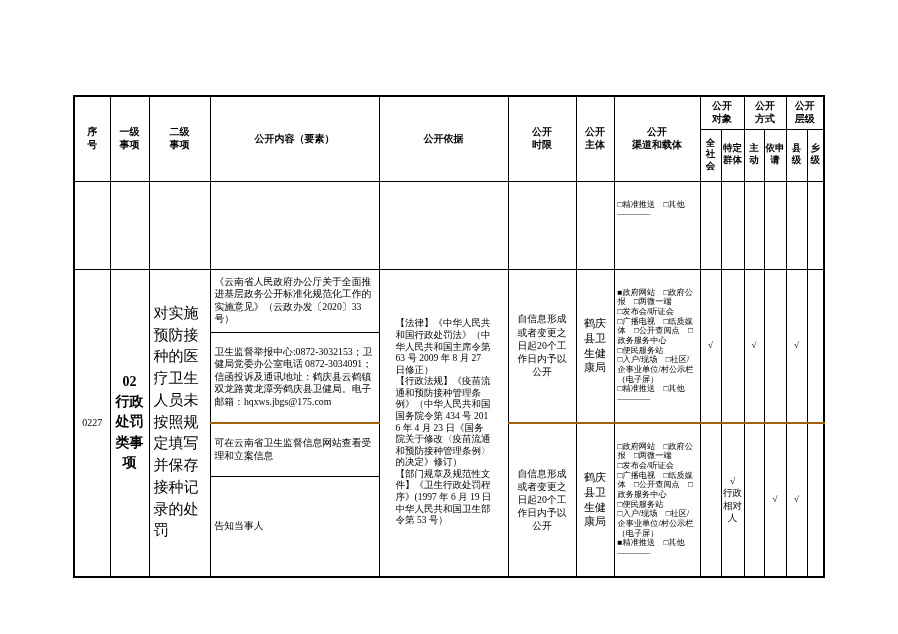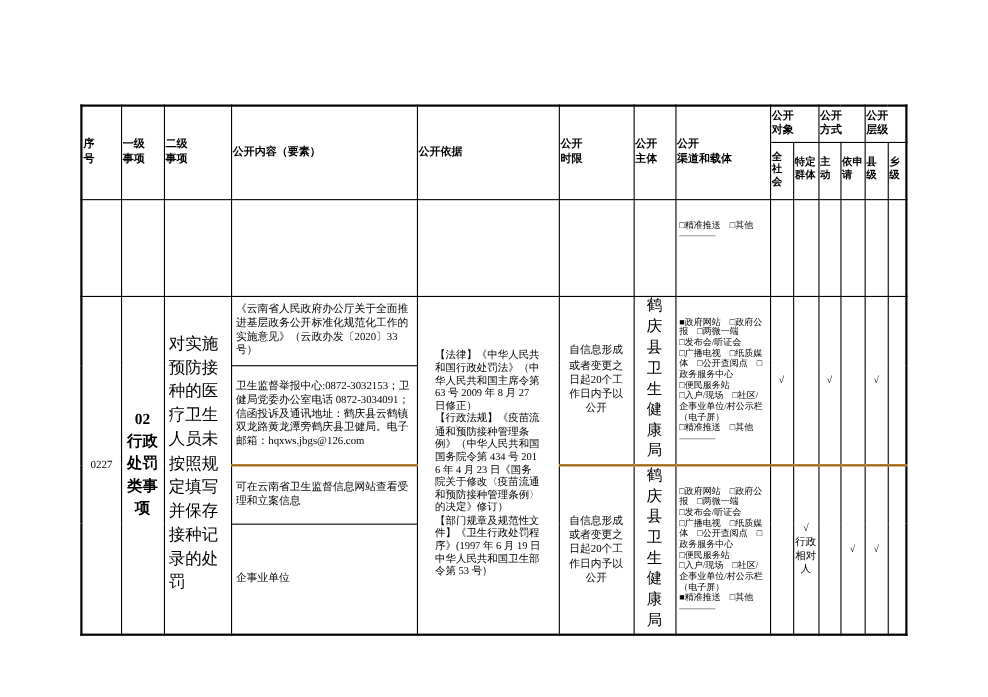--- a/index.html
+++ b/index.html
@@ -21,21 +21,21 @@
   }
   .catalog td, .catalog th {
     border: 1px solid #000;
     padding: 1px 3px;
     vertical-align: middle;
     overflow: hidden;
     font-weight: normal;
   }
   .catalog th {
     font-weight: bold;
-    text-align: left;
+    text-align: center;
     white-space: pre-line;
     font-size: 10px;
     line-height: 1.25;
     padding: 0 1px;
   }
   th.vhead { word-break: break-all; font-size: 9.5px; line-height: 1.22; }
 
   tr.h1   { height: 33px; }
   tr.h2   { height: 52px; }
   tr.carry{ height: 88px; }
@@ -60,22 +60,22 @@
   }
   td.basis {
     font-size: 9.5px; line-height: 1.22; word-break: break-all;
     text-align: left; padding: 1px 16px; white-space: pre-line;
   }
   td.timelimit {
     font-size: 9.8px; line-height: 1.35; text-align: center;
     word-break: break-all; padding: 0 6px;
   }
   td.subject {
-    font-size: 14px; line-height: 1.35; text-align: center;
-    word-break: break-all; padding: 0 7px;
+    font-size: 11px; line-height: 1.35; text-align: center;
+    word-break: break-all; padding: 16px 7px;
   }
   td.channels {
     font-size: 8.2px; line-height: 1.18; vertical-align: top;
     text-align: left; word-break: break-all;
     padding: 18px 3px; white-space: pre-line;
   }
   td.check {
     font-size: 9px; text-align: center; padding: 0;
     white-space: pre-line; word-break: break-all; line-height: 1.3;
   }
@@ -176,21 +176,21 @@
 □精准推送　□其他
 ————</td>
         <td class="check" rowspan="2">√</td>
         <td class="check" rowspan="2"></td>
         <td class="check" rowspan="2">√</td>
         <td class="check" rowspan="2"></td>
         <td class="check" rowspan="2">√</td>
         <td class="check" rowspan="2"></td>
       </tr>
       <tr class="r2">
-        <td class="content">卫生监督举报中心:0872-3032153；卫健局党委办公室电话 0872-3034091；信函投诉及通讯地址：鹤庆县云鹤镇双龙路黄龙潭旁鹤庆县卫健局。电子邮箱：hqxws.jbgs@126.com</td>
+        <td class="content">卫生监督举报中心:0872-3032153；卫健局党委办公室电话 0872-3034091；信函投诉及通讯地址：鹤庆县云鹤镇双龙路黄龙潭旁鹤庆县卫健局。电子邮箱：hqxws.jbgs@175.com</td>
       </tr>
       <tr class="r3">
         <td class="content">可在云南省卫生监督信息网站查看受理和立案信息</td>
         <td class="timelimit" rowspan="2">自信息形成或者变更之日起20个工作日内予以公开</td>
         <td class="subject" rowspan="2">鹤庆县卫生健康局</td>
         <td class="channels" rowspan="2">□政府网站　□政府公报　□两微一端
 □发布会/听证会
 □广播电视　□纸质媒体　□公开查阅点　□政务服务中心
 □便民服务站
 □入户/现场　□社区/企事业单位/村公示栏（电子屏）
@@ -198,18 +198,18 @@
 ————</td>
         <td class="check" rowspan="2"></td>
         <td class="check vtext" rowspan="2">√
 行政相对人</td>
         <td class="check" rowspan="2"></td>
         <td class="check" rowspan="2">√</td>
         <td class="check" rowspan="2">√</td>
         <td class="check" rowspan="2"></td>
       </tr>
       <tr class="r4">
-        <td class="content">企事业单位</td>
+        <td class="content">告知当事人</td>
       </tr>
     </tbody>
   </table>
 
 </div>
 
 </body></html>

